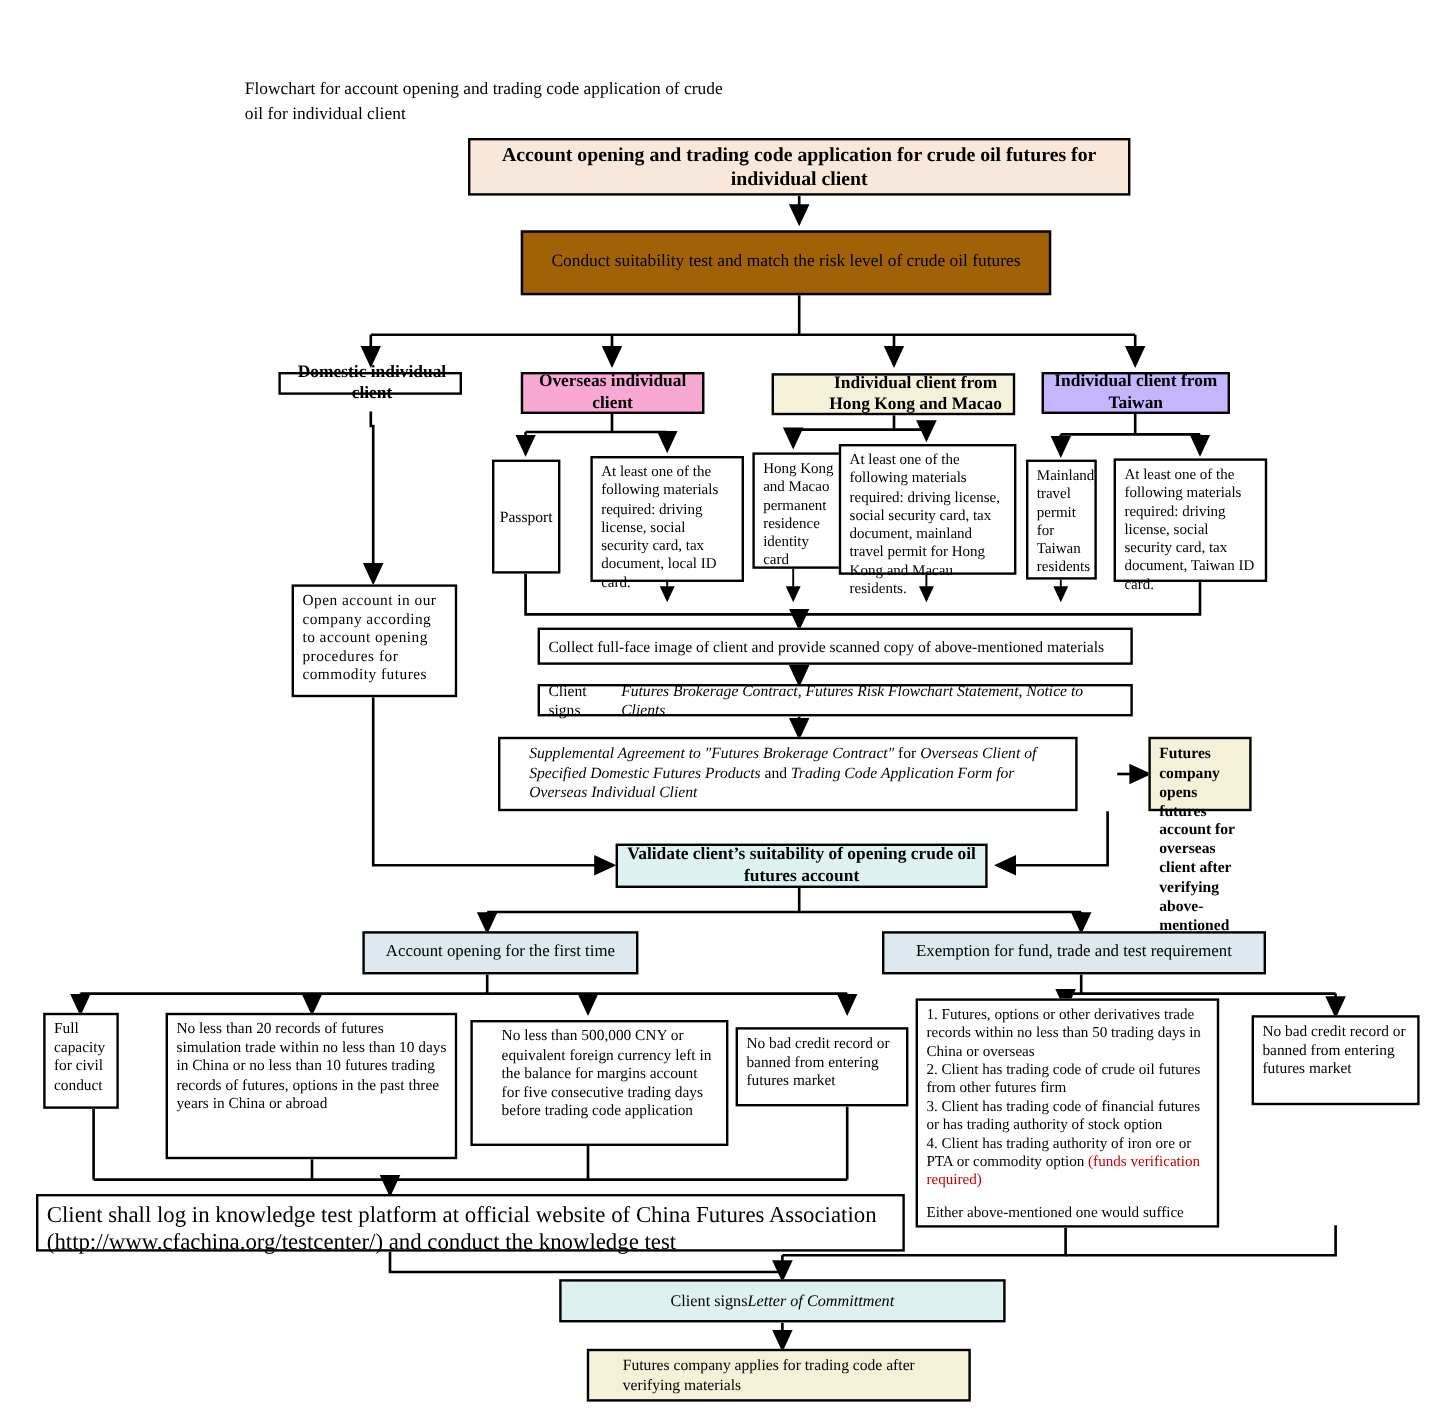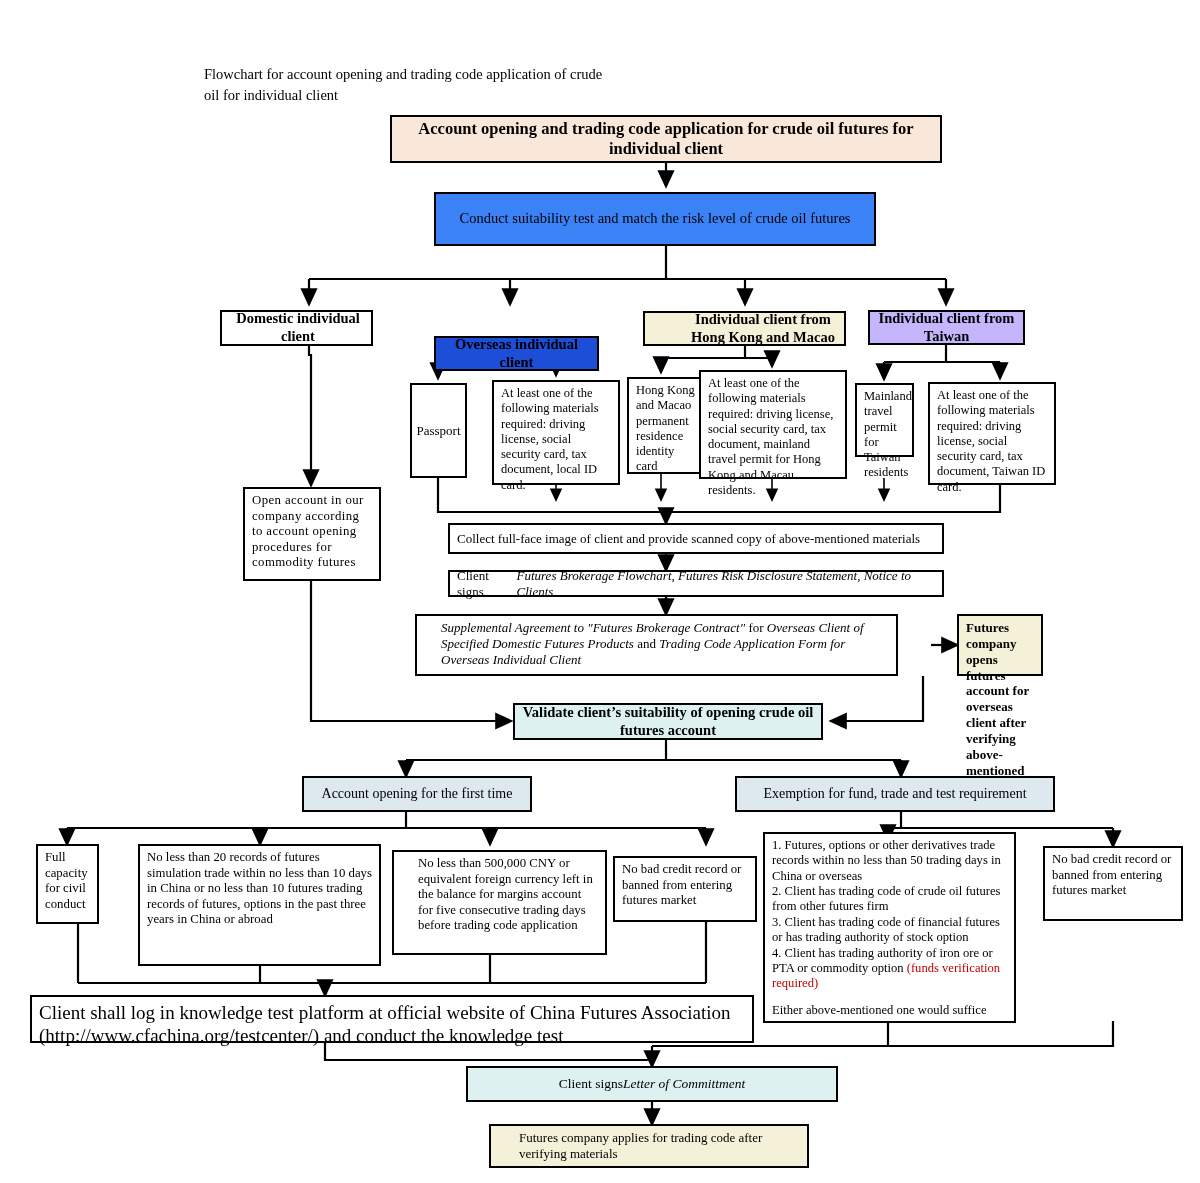--- a/index.html
+++ b/index.html
@@ -107,49 +107,49 @@
 
     <path class="ln" d="M888,1023 L888,1046 L652,1046"></path>
     <path class="ln" d="M1113,1021 L1113,1046 L888,1046"></path>
     <path class="ln" d="M652,1046 L652,1066"></path>
 
     <path class="ln" d="M652,1102 L652,1124" marker-end="url(#ah)"></path>
   </svg>
 
   <div class="box center b" style="left:390px;top:115px;width:552px;height:48px;background:#f9e7da;font-size:16.5px;">Account opening and trading code application for crude oil futures for individual client</div>
 
-  <div class="box center" style="left:434px;top:192px;width:442px;height:54px;background:#3b82f6;font-size:14.5px;">Conduct suitability test and match the risk level of crude oil futures</div>
+  <div class="box center" style="left:434px;top:192px;width:442px;height:54px;background:#a16207;font-size:14.5px;">Conduct suitability test and match the risk level of crude oil futures</div>
 
-  <div class="box center b" style="left:220px;top:310px;width:153px;height:36px;background:#ffffff;font-size:14.5px;padding-left:10px;">Domestic individual client</div>
+  <div class="box center b" style="left:232px;top:310px;width:153px;height:19px;background:#ffffff;font-size:14.5px;padding-left:10px;">Domestic individual client</div>
 
-  <div class="box center b" style="left:434px;top:310px;width:165px;height:35px;background:#1d4ed8;font-size:14.5px;margin-top:26px;">Overseas individual client</div>
+  <div class="box center b" style="left:434px;top:310px;width:153px;height:35px;background:#f9a8d4;font-size:14.5px;">Overseas individual client</div>
 
   <div class="box center b" style="left:643px;top:311px;width:203px;height:35px;background:#f4f1d8;font-size:14.5px;padding-left:44px;">Individual client from Hong Kong and Macao</div>
 
   <div class="box center b" style="left:868px;top:310px;width:157px;height:35px;background:#c4b5fd;font-size:14.5px;">Individual client from Taiwan</div>
 
   <div class="box center" style="left:410px;top:383px;width:57px;height:95px;background:#ffffff;font-size:13px;">Passport</div>
 
   <div class="box top" style="left:492px;top:380px;width:128px;height:105px;background:#ffffff;font-size:12.5px;">At least one of the following materials required: driving license, social security card, tax document, local ID card.</div>
 
   <div class="box top" style="left:627px;top:377px;width:78px;height:97px;background:#ffffff;font-size:12.5px;">Hong Kong and Macao permanent residence identity card</div>
 
   <div class="box top" style="left:699px;top:370px;width:148px;height:109px;background:#ffffff;font-size:12.5px;">At least one of the following materials required: driving license, social security card, tax document, mainland travel permit for Hong Kong and Macau residents.</div>
 
-  <div class="box top" style="left:855px;top:383px;width:59px;height:74px;background:#ffffff;font-size:12.5px;">Mainland travel permit for Taiwan residents</div>
+  <div class="box top" style="left:855px;top:383px;width:59px;height:100px;background:#ffffff;font-size:12.5px;">Mainland travel permit for Taiwan residents</div>
 
   <div class="box top" style="left:928px;top:382px;width:128px;height:103px;background:#ffffff;font-size:12.5px;">At least one of the following materials required: driving license, social security card, tax document, Taiwan ID card.</div>
 
   <div class="box top" style="left:243px;top:487px;width:138px;height:94px;background:#ffffff;font-size:12.8px;letter-spacing:0.4px;">Open account in our company according to account opening procedures for commodity futures</div>
 
   <div class="box" style="left:448px;top:523px;width:1px;min-width:496px;height:31px;background:#ffffff;font-size:13px;">Collect full-face image of client and provide scanned copy of above-mentioned materials</div>
 
   <div class="box" style="left:448px;top:570px;width:496px;height:27px;background:#ffffff;font-size:13px;">
     <span>Client signs </span>
-      <span class="it">Futures Brokerage Flowchart, Futures Risk Disclosure Statement, Notice to Clients</span>
+      <span class="it">Futures Brokerage Contract, Futures Risk Flowchart Statement, Notice to Clients</span>
   </div>
 
   <div class="box top" style="left:415px;top:614px;width:483px;height:62px;background:#ffffff;font-size:13px;padding-left:24px;">
     <div style="width:100%;">
       <span class="it">Supplemental Agreement to </span><span class="it">″Futures Brokerage Contract″</span><span>  for </span><span class="it">Overseas Client of Specified Domestic Futures Products</span><span> and </span><span class="it">Trading Code Application Form for Overseas Individual Client</span>
     </div>
   </div>
 
   <div class="box top b" style="left:957px;top:614px;width:86px;min-width:86px;height:62px;background:#f4f1d8;font-size:13px;">Futures company opens futures account for overseas client after verifying above-mentioned materials</div>
 

